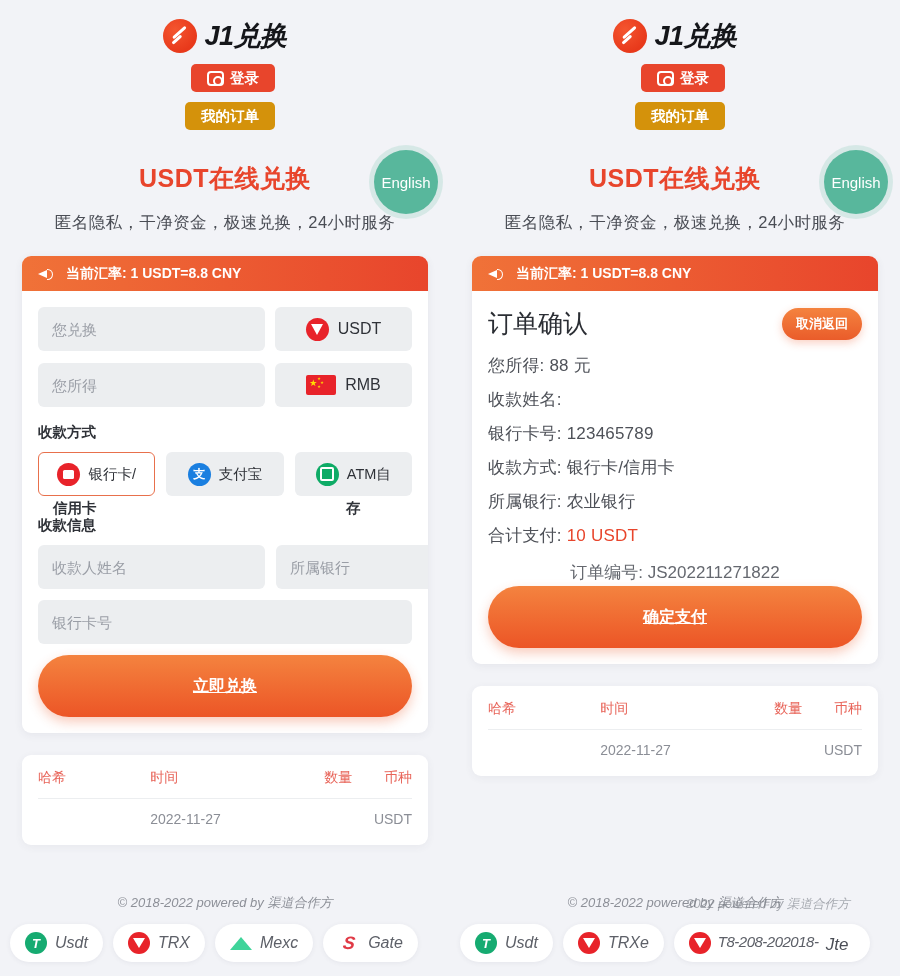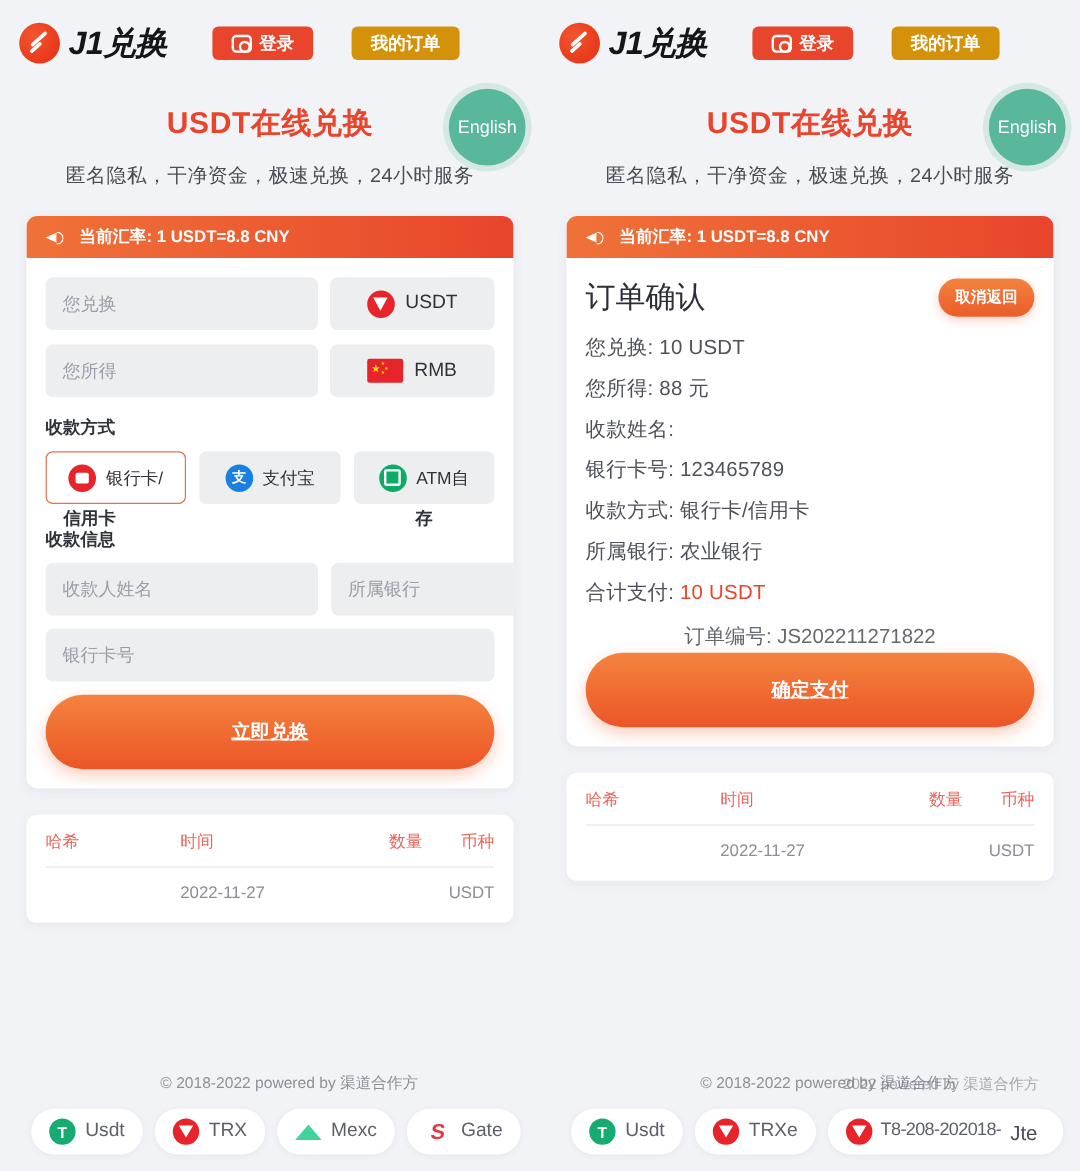--- a/index.html
+++ b/index.html
@@ -20,21 +20,22 @@
   }
   .pane.left  { left: 0; }
   .pane.right { left: 450px; }
 
   .pane-inner { position: relative; width: 450px; height: 976px; }
 
   
   .appbar {
     display: flex; align-items: center;
     padding: 18px 16px 10px 16px;
-    gap: 22px;
+    gap: 10px;
+    flex-direction: column;
   }
   .brand { display: flex; align-items: center; gap: 7px; }
   .brand-mark {
     width: 34px; height: 34px; border-radius: 50%;
     background: radial-gradient(circle at 35% 32%, #f4552f 0%, #e8391b 70%);
     position: relative; flex: none;
   }
   .brand-mark::before, .brand-mark::after {
     content: ""; position: absolute; background: #fff;
     width: 17px; height: 3.4px; border-radius: 2px;
@@ -261,21 +262,21 @@
   .tx-table td {
     font-size: 14px; color: #8b8e96; padding-top: 12px; text-align: left;
   }
   .tx-table th.c3, .tx-table td.c3,
   .tx-table th.c4, .tx-table td.c4 { text-align: right; }
   .tx-table th.c1 { width: 30%; }
   .tx-table th.c2 { width: 34%; }
   .tx-table th.c3 { width: 20%; }
 
   
-  .footer { position: absolute; left: 16px; bottom: 0; width: 450px; }
+  .footer { position: absolute; left: 0; bottom: 0; width: 450px; font-style: italic; }
   .copy {
     text-align: center; font-size: 13px; color: #8d9098;
     padding-bottom: 12px; white-space: nowrap;
     position: relative;
   }
   .copy .ghost {
     position: absolute; left: 52%; top: 1px;
     color: rgba(120,124,132,.62);
     transform: scale(.97);
   }
@@ -498,24 +499,20 @@
           <span class="speaker"></span>
           <span>当前汇率: 1 USDT=8.8 CNY</span>
         </div>
         <div class="card-body">
           <div class="oc-head">
             <div class="oc-title">订单确认</div>
             <button class="oc-cancel">取消返回</button>
           </div>
 
           <div class="oc-line">
-            <span>您兑换:</span>
-            <span>10 USDT</span>
-          </div>
-          <div class="oc-line">
             <span>您所得:</span>
             <span>88 元</span>
           </div>
           <div class="oc-line">
             <span>收款姓名:</span>
             <span></span>
           </div>
           <div class="oc-line">
             <span>银行卡号:</span>
             <span>123465789</span>

